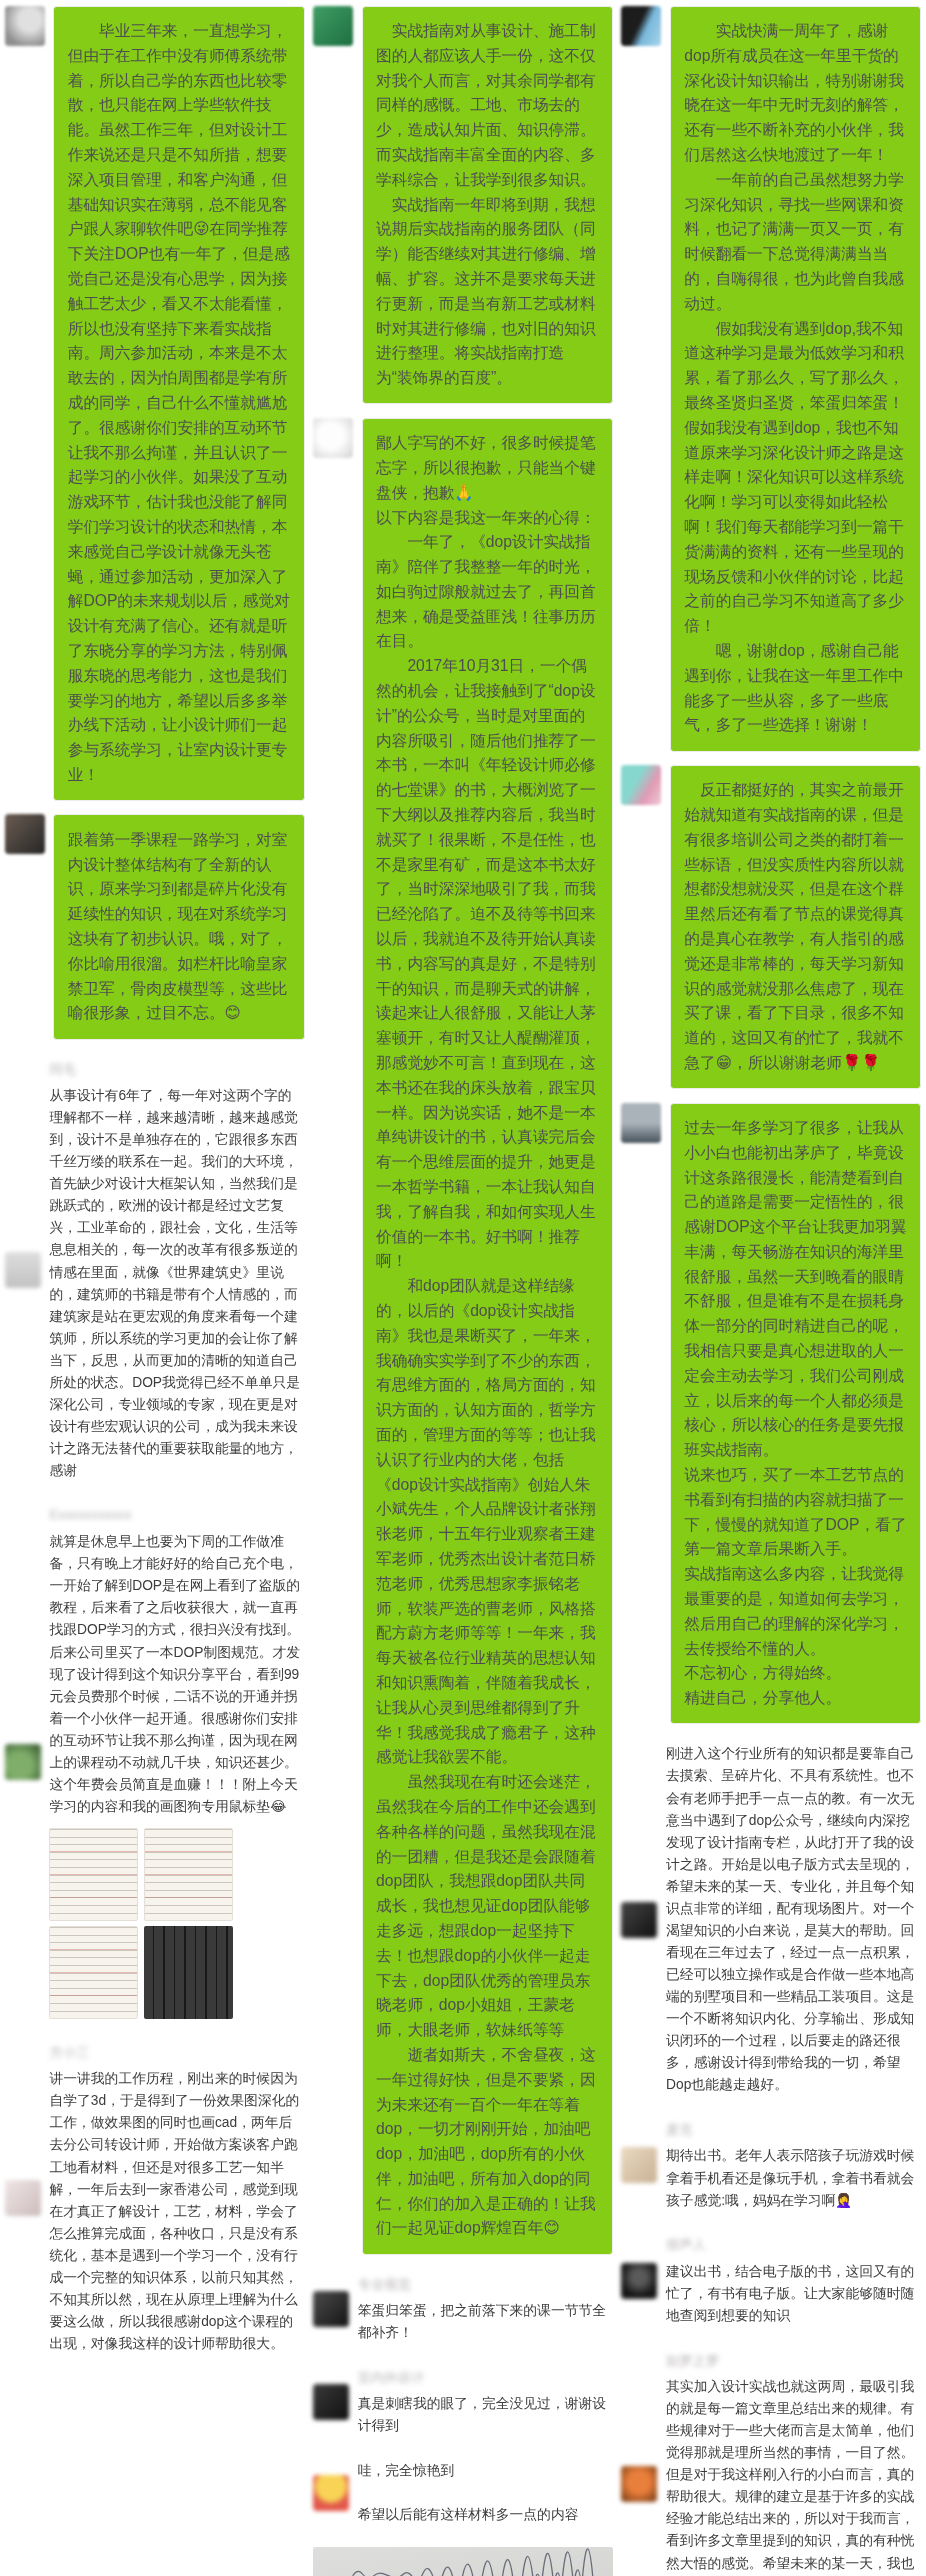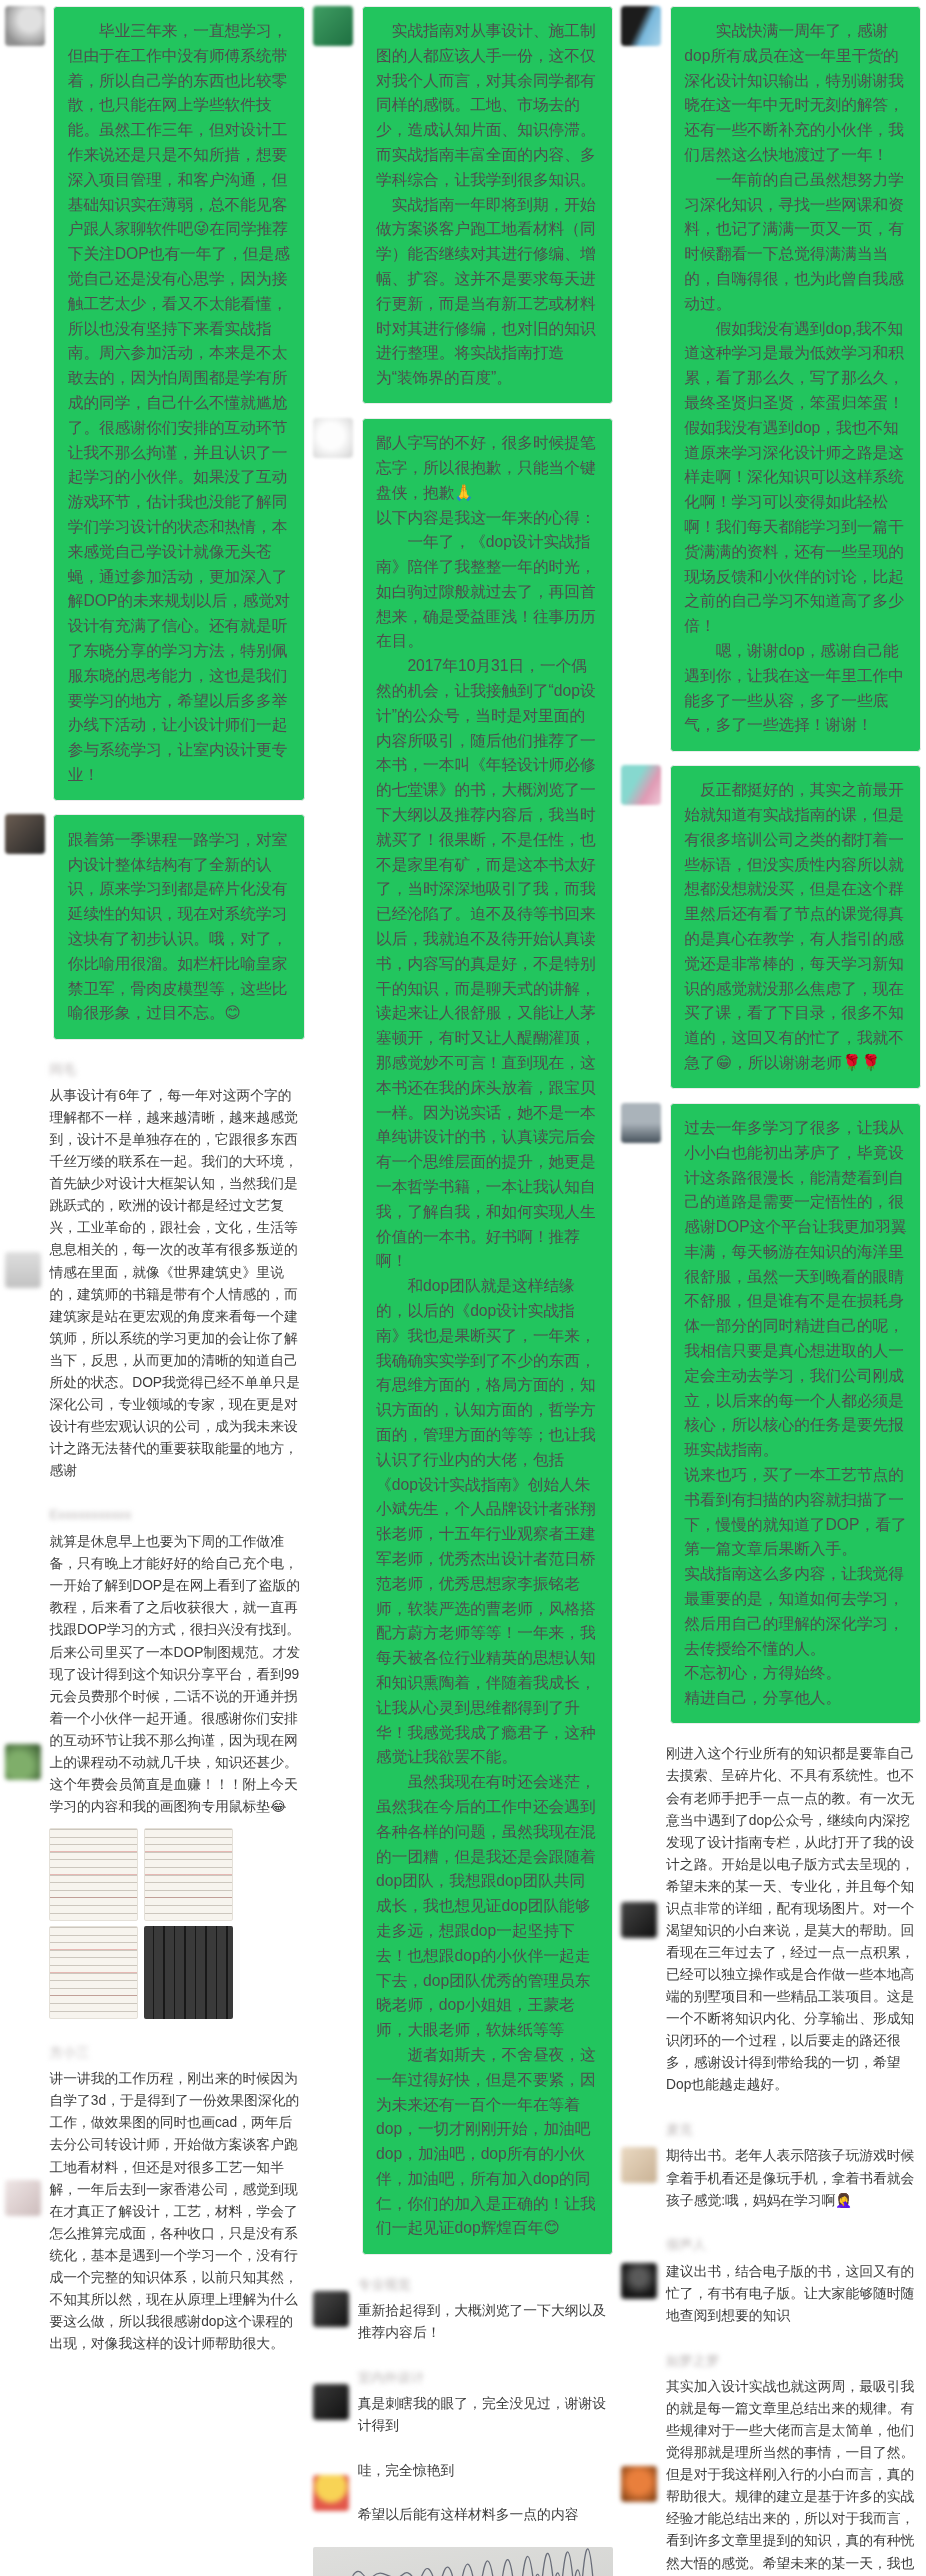--- a/index.html
+++ b/index.html
@@ -3,21 +3,21 @@
 <meta charset="utf-8">
 <style>
   html,body{margin:0;padding:0;background:#ffffff;}
   body{width:926px;font-family:"Liberation Sans","DejaVu Sans",sans-serif;color:#444;}
   .wrap{display:grid;grid-template-columns:1fr 1fr 1fr;gap:8.6px;padding:5.7px 4.8px;box-sizing:border-box;width:926px;}
   .col{display:flex;flex-direction:column;min-width:0;}
 
   
   .block{display:flex;align-items:flex-start;margin:0 0 13.3px 0;}
   .avatar{width:40px;height:40px;flex:none;border-radius:3.8px;margin-right:8.6px;filter:blur(1.5px);}
-  .bubble{flex:1;background:#22c55e;border:1px solid #ececec;border-radius:3.8px;padding:12.4px 13.3px;
+  .bubble{flex:1;background:#84cc16;border:1px solid #ececec;border-radius:3.8px;padding:12.4px 13.3px;
           font-size:15.7px;line-height:1.58;color:#4e4e4e;white-space:pre-line;min-width:0;}
 
   
   .comment{display:flex;align-items:center;margin:5.7px 0 17px 0;}
   .avatar.sm{width:36px;height:36px;filter:blur(1.9px);}
   .cbody{flex:1;min-width:0;}
   .cname{font-size:13.3px;color:#b9b4b4;filter:blur(2.5px);margin:1.9px 0 9.5px 0;height:15px;}
   .ctext{font-size:13.8px;line-height:1.6;color:#3c3c3c;white-space:pre-line;}
 
   
@@ -114,39 +114,39 @@
       </div>
     </div>
 
   </div>
 
   <div class="col">
 
     <div class="block">
       <div class="avatar av9"></div>
       <div class="bubble"><span>　实战指南对从事设计、施工制图的人都应该人手一份，这不仅对我个人而言，对其余同学都有同样的感慨。工地、市场去的少，造成认知片面、知识停滞。而实战指南丰富全面的内容、多学科综合，让我学到很多知识。
-　实战指南一年即将到期，开始做方案谈客户跑工地看材料（同学）能否继续对其进行修编、增幅、扩容。这并不是要求每天进行更新，而是当有新工艺或材料时对其进行修编，也对旧的知识进行整理。将实战指南打造为“装饰界的百度”。</span></div>
+　实战指南一年即将到期，我想说期后实战指南的服务团队（同学）能否继续对其进行修编、增幅、扩容。这并不是要求每天进行更新，而是当有新工艺或材料时对其进行修编，也对旧的知识进行整理。将实战指南打造为“装饰界的百度”。</span></div>
     </div>
 
     <div class="block">
       <div class="avatar av10"></div>
       <div class="bubble"><span>鄙人字写的不好，很多时候提笔忘字，所以很抱歉，只能当个键盘侠，抱歉🙏
 以下内容是我这一年来的心得：
 　　一年了，《dop设计实战指南》陪伴了我整整一年的时光，如白驹过隙般就过去了，再回首想来，确是受益匪浅！往事历历在目。
 　　2017年10月31日，一个偶然的机会，让我接触到了“dop设计”的公众号，当时是对里面的内容所吸引，随后他们推荐了一本书，一本叫《年轻设计师必修的七堂课》的书，大概浏览了一下大纲以及推荐内容后，我当时就买了！很果断，不是任性，也不是家里有矿，而是这本书太好了，当时深深地吸引了我，而我已经沦陷了。迫不及待等书回来以后，我就迫不及待开始认真读书，内容写的真是好，不是特别干的知识，而是聊天式的讲解，读起来让人很舒服，又能让人茅塞顿开，有时又让人醍醐灌顶，那感觉妙不可言！直到现在，这本书还在我的床头放着，跟宝贝一样。因为说实话，她不是一本单纯讲设计的书，认真读完后会有一个思维层面的提升，她更是一本哲学书籍，一本让我认知自我，了解自我，和如何实现人生价值的一本书。好书啊！推荐啊！
 　　和dop团队就是这样结缘的，以后的《dop设计实战指南》我也是果断买了，一年来，我确确实实学到了不少的东西，有思维方面的，格局方面的，知识方面的，认知方面的，哲学方面的，管理方面的等等；也让我认识了行业内的大佬，包括《dop设计实战指南》创始人朱小斌先生，个人品牌设计者张翔张老师，十五年行业观察者王建军老师，优秀杰出设计者范日桥范老师，优秀思想家李振铭老师，软装严选的曹老师，风格搭配方蔚方老师等等！一年来，我每天被各位行业精英的思想认知和知识熏陶着，伴随着我成长，让我从心灵到思维都得到了升华！我感觉我成了瘾君子，这种感觉让我欲罢不能。
 　　虽然我现在有时还会迷茫，虽然我在今后的工作中还会遇到各种各样的问题，虽然我现在混的一团糟，但是我还是会跟随着dop团队，我想跟dop团队共同成长，我也想见证dop团队能够走多远，想跟dop一起坚持下去！也想跟dop的小伙伴一起走下去，dop团队优秀的管理员东晓老师，dop小姐姐，王蒙老师，大眼老师，软妹纸等等
 　　逝者如斯夫，不舍昼夜，这一年过得好快，但是不要紧，因为未来还有一百个一年在等着dop，一切才刚刚开始，加油吧dop，加油吧，dop所有的小伙伴，加油吧，所有加入dop的同仁，你们的加入是正确的！让我们一起见证dop辉煌百年😊</span></div>
     </div>
 
     <div class="comment">
       <div class="avatar sm av11"></div>
       <div class="cbody">
         <div class="cname">专业视觉</div>
-        <div class="ctext">重新拾起得到，大概浏览了一下大纲以及推荐内容后！</div>
+        <div class="ctext">笨蛋归笨蛋，把之前落下来的课一节节全都补齐！</div>
       </div>
     </div>
 
     <div class="comment">
       <div class="avatar sm av13"></div>
       <div class="cbody">
         <div class="cname">室内外设计</div>
         <div class="ctext">真是刺瞎我的眼了，完全没见过，谢谢设计得到</div>
       </div>
     </div>

